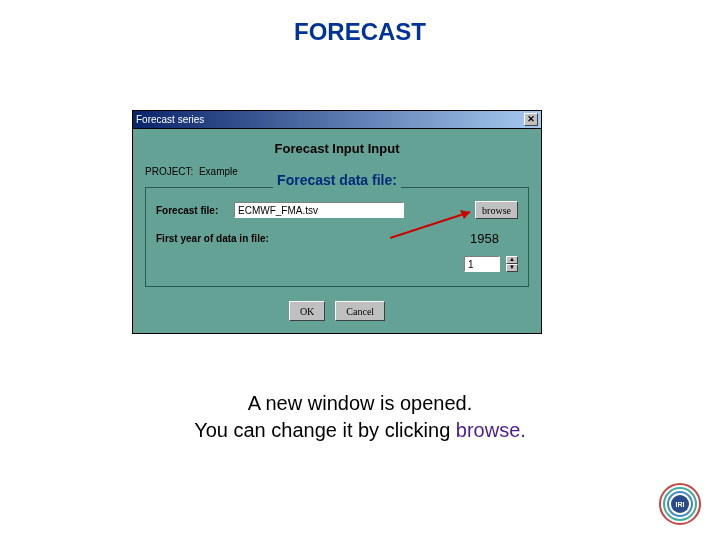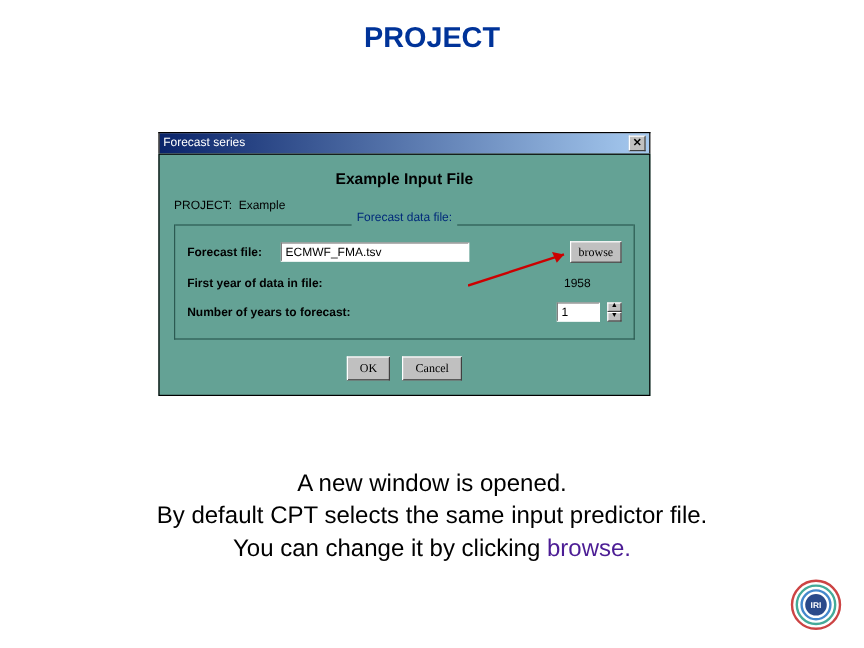--- a/index.html
+++ b/index.html
@@ -79,22 +79,22 @@
   }
   .fieldset-top {
     position: absolute;
     top: 0; left: 0; right: 0;
     height: 1px;
     display: flex;
     align-items: center;
   }
   .fieldset-line { flex: 1; height: 1px; background: #2b5a52; }
   .fieldset-legend {
-    font-size: 10px;
-    font-weight: normal;
+    font-size: 14px;
+    font-weight: bold;
     color: #002a7a;
     padding: 0 4px;
     transform: translateY(-50%);
   }
   .row {
     display: flex;
     align-items: center;
     font-size: 10px;
     margin-bottom: 4px;
     gap: 6px;
@@ -104,21 +104,21 @@
   .txt {
     font-size: 10px;
     height: 16px;
     padding: 0 3px;
     border: 1px solid #808080;
     border-right-color: #fff;
     border-bottom-color: #fff;
     background: #fff;
     font-family: Tahoma, sans-serif;
   }
-  .txt-file { width: 157px; }
+  .txt-file { width: 170px; }
   .txt-num { width: 36px; text-align: left; }
   .spin {
     display: inline-flex;
     flex-direction: column;
     width: 12px;
     height: 16px;
   }
   .spin div {
     flex: 1;
     background: #c0c0c0;
@@ -135,21 +135,21 @@
     height: 20px;
     padding: 0 10px;
     background: #c0c0c0;
     border: 1px solid #fff;
     border-right-color: #404040;
     border-bottom-color: #404040;
     font-family: Liberation Serif, serif;
     cursor: default;
   }
   .btn-browse { height: 18px; padding: 0 6px; }
-  .static-val { font-size: 10px; width: 48px; text-align: left; }
+  .static-val { font-size: 13px; width: 48px; text-align: left; }
   .dialog-buttons {
     display: flex;
     justify-content: center;
     gap: 10px;
   }
   .arrow {
     position: absolute;
     left: 257px;
     top: 77px;
     pointer-events: none;
@@ -168,29 +168,29 @@
     position: absolute;
     right: 18px;
     bottom: 14px;
     width: 44px;
     height: 44px;
   }
 </style>
 </head>
 <body>
 
-<div class="slide-title">PROJECT</div>
+<div class="slide-title">FORECAST</div>
 
 <div class="dialog-wrap">
   <div class="titlebar">
     <span class="titlebar-text">Forecast series</span>
     <div class="titlebar-x">✕</div>
   </div>
   <div class="dialog-body">
-    <div class="dialog-heading">Example Input File</div>
+    <div class="dialog-heading">Forecast Input Input</div>
 
     <div class="project-line">
       <span>PROJECT:</span>
       &nbsp;<span>Example</span>
     </div>
 
     <div class="fieldset">
       <div class="fieldset-top">
         <div class="fieldset-line"></div>
         <div class="fieldset-legend">Forecast data file:</div>
@@ -209,21 +209,20 @@
       <div class="row">
         <span class="lbl lbl-wide">First year of data in file:</span>
         <div style="flex:1"></div>
         <span class="static-val">1958</span>
       </div>
 
 
       <div style="height:6px"></div>
 
       <div class="row">
-        <span class="lbl lbl-wide">Number of years to forecast:</span>
         <div style="flex:1"></div>
         <input class="txt txt-num" value="1" style="">
         <div class="spin">
             <div>▲</div>
             <div>▼</div>
           </div>
       </div>
     </div>
 
     <div class="dialog-buttons">
@@ -233,21 +232,20 @@
 
     <svg class="arrow" width="95" height="35">
       <line x1="0" y1="32" x2="80" y2="6" stroke="#cc0000" stroke-width="2"></line>
       <polygon points="80,6 70,4 74,13" fill="#cc0000"></polygon>
     </svg>
   </div>
 </div>
 
 <div class="caption">
   <div>A new window is opened.</div>
-  <div>By default CPT selects the same input predictor file.</div>
   <div>
     <span>You can change it by clicking </span><span class="kw">browse.</span>
   </div>
 </div>
 
 <svg class="logo" viewBox="0 0 44 44">
   <circle cx="22" cy="22" r="20" fill="none" stroke="#c44" stroke-width="2"></circle>
   <circle cx="22" cy="22" r="16" fill="none" stroke="#4a9" stroke-width="2"></circle>
   <circle cx="22" cy="22" r="12" fill="none" stroke="#48c" stroke-width="2"></circle>
   <circle cx="22" cy="22" r="9" fill="#2a4a8a"></circle>

